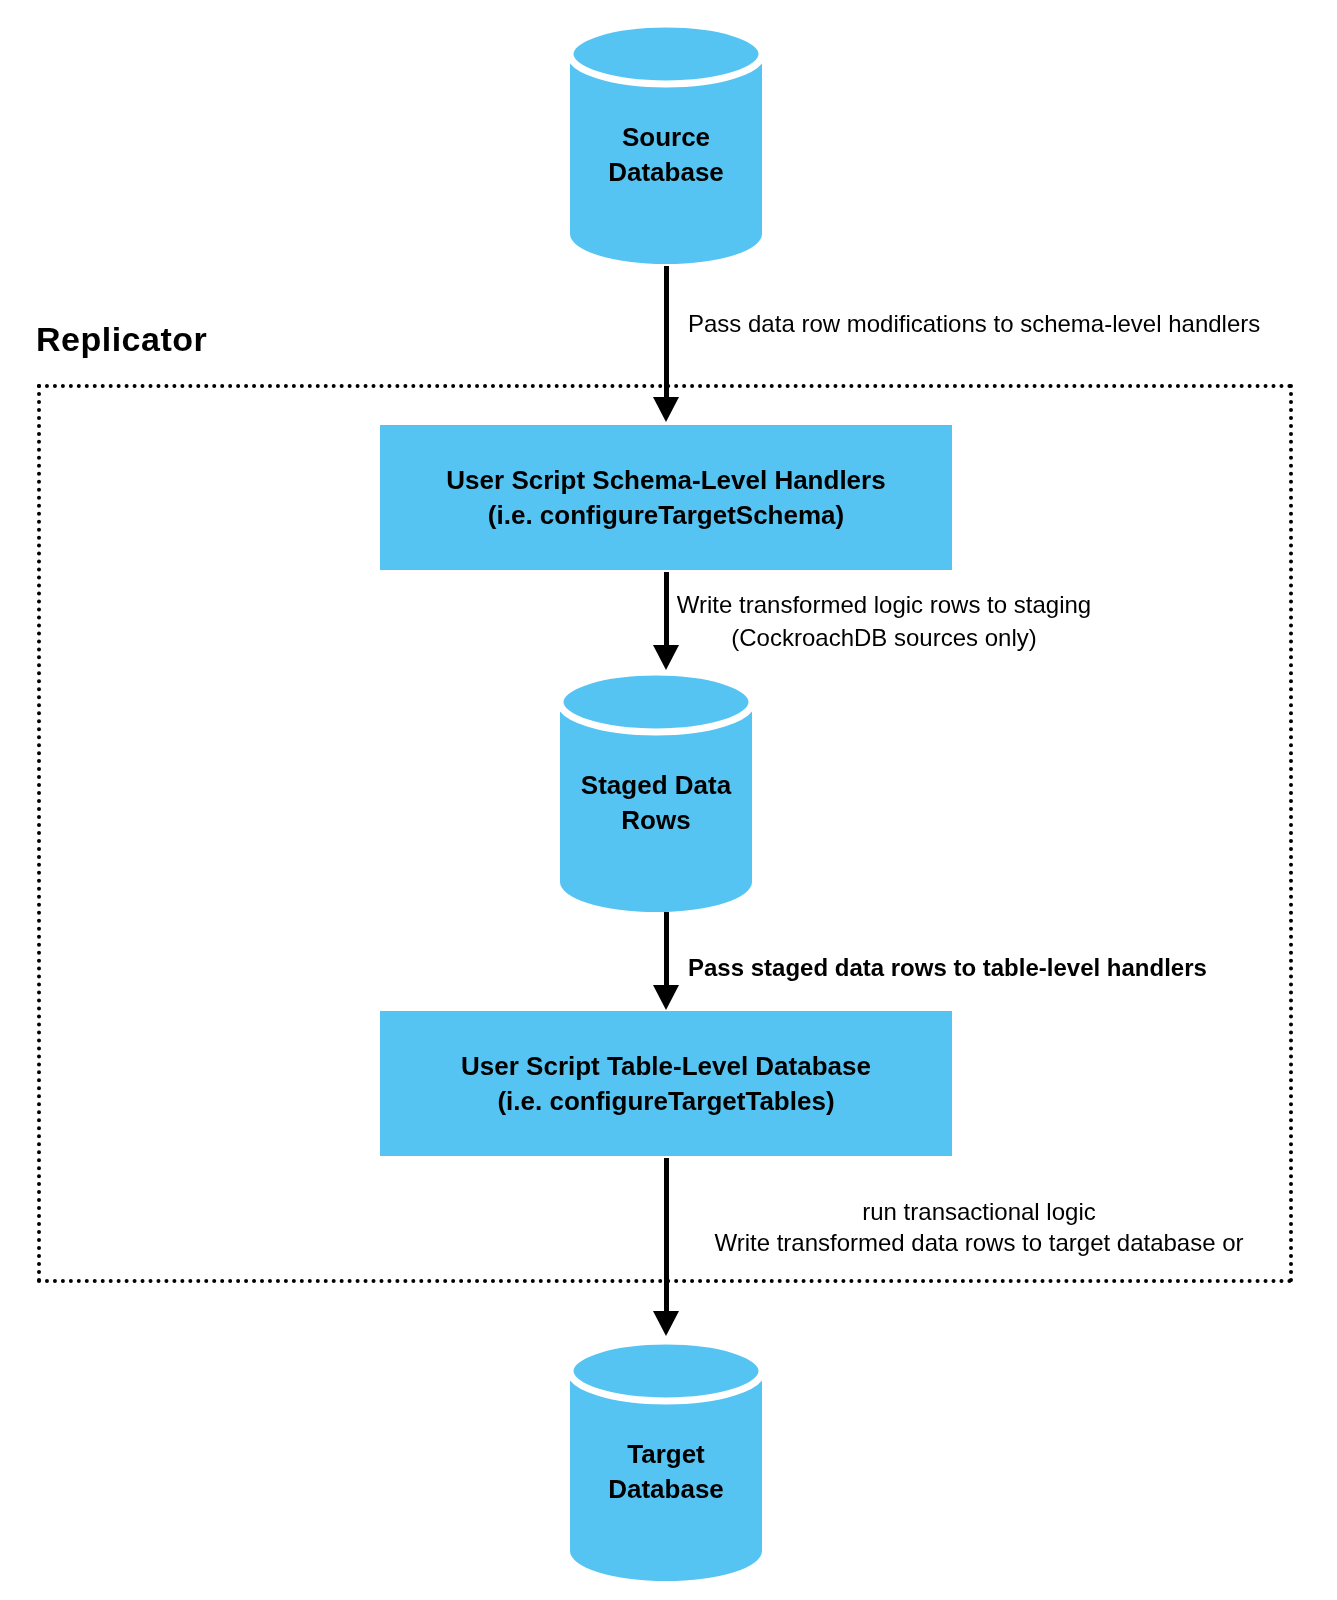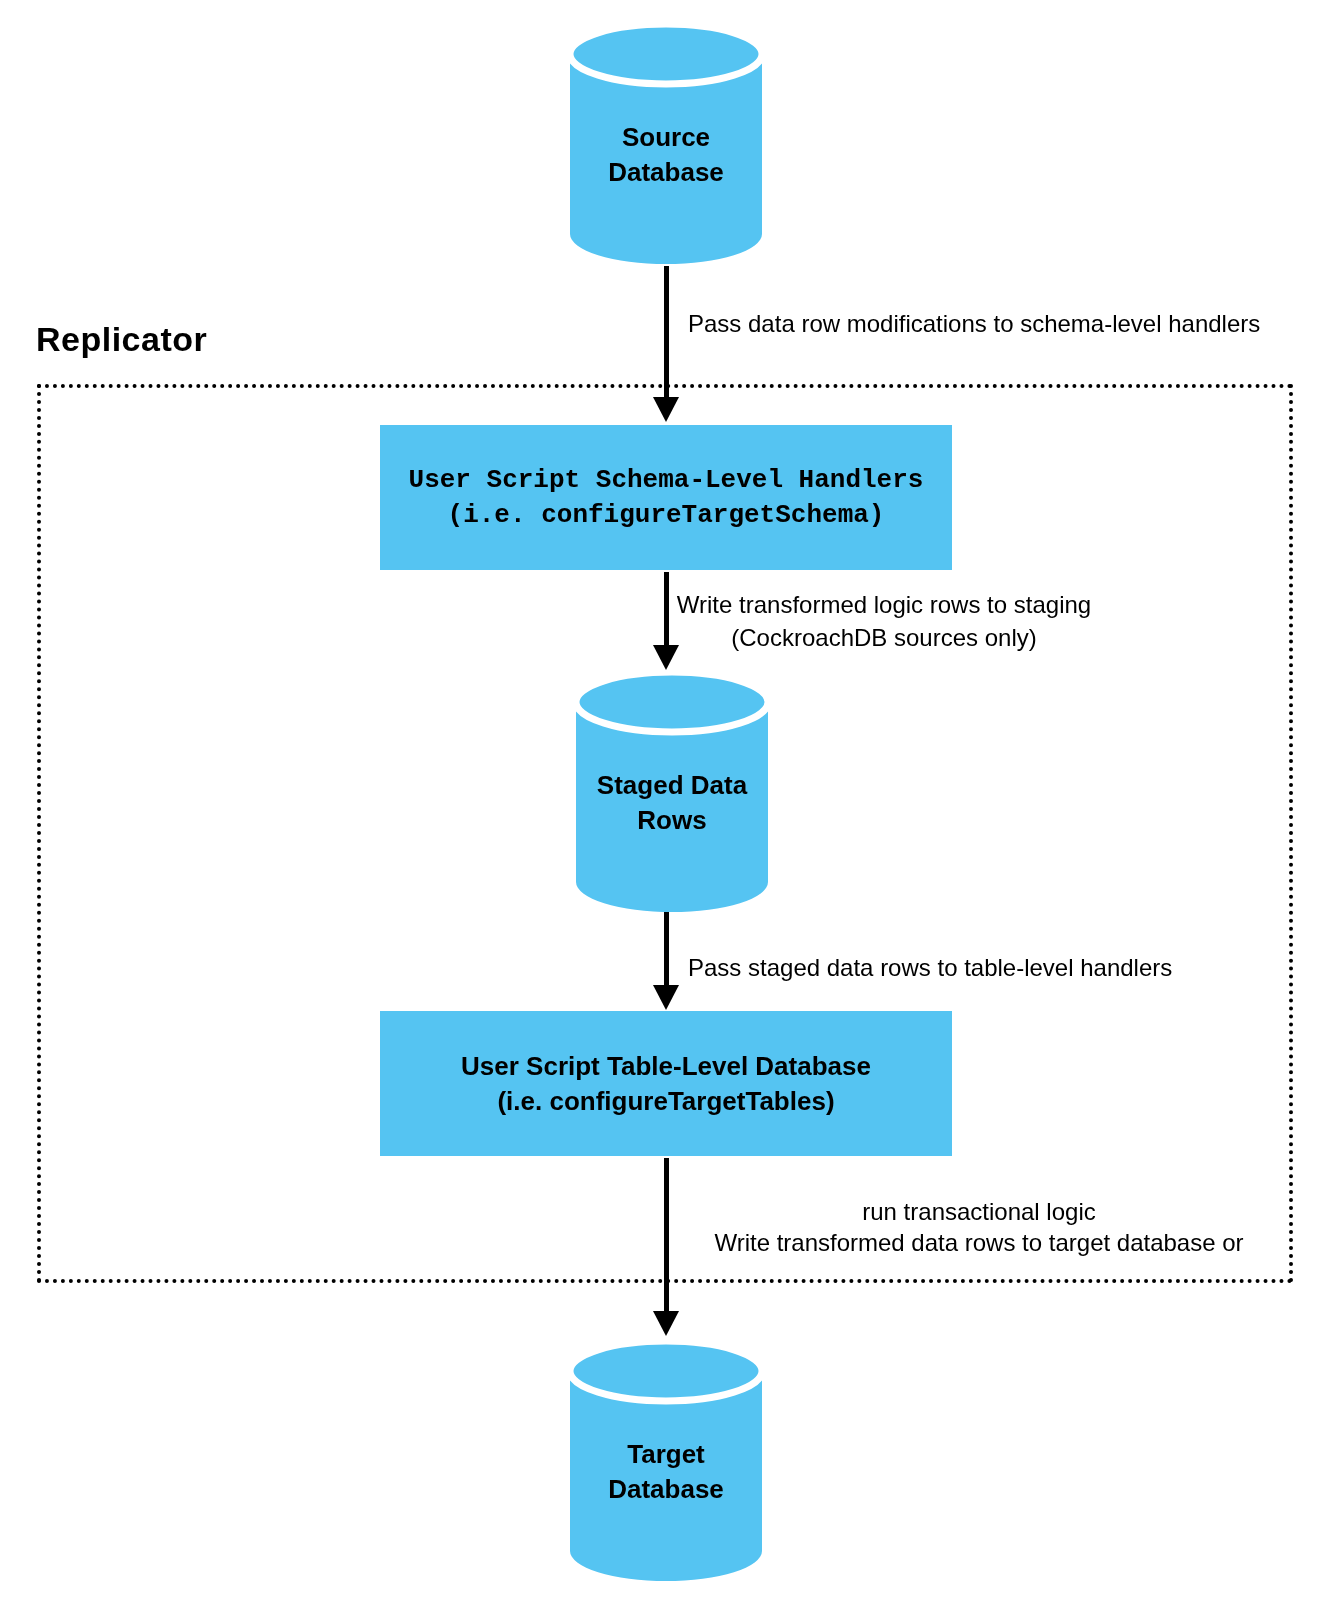--- a/index.html
+++ b/index.html
@@ -132,50 +132,50 @@
     <div class="arrow-line"></div>
     <div class="arrow-head"></div>
   </div>
   <div class="edge-label" style="left:688px; top:308px;">
     <div>Pass data row modifications to schema-level handlers</div>
   </div>
 
   <div class="boundary-title">Replicator</div>
   <div class="boundary"></div>
 
-  <div class="handler-box" style="top:425px;font-family:Liberation Mono, monospace;">
+  <div class="handler-box" style="top:425px;">
     <div>User Script Schema-Level Handlers</div>
     <div>(i.e. configureTargetSchema)</div>
   </div>
 
   <div class="arrow" style="top:572px; height:98px;">
     <div class="arrow-line"></div>
     <div class="arrow-head"></div>
   </div>
   <div class="edge-label centered" style="left:676px; top:588px; width:416px; line-height:33px;">
     <div>Write transformed logic rows to staging</div>
     <div>(CockroachDB sources only)</div>
   </div>
 
-  <div class="cylinder" style="left:576px; top:672px;">
+  <div class="cylinder" style="left:560px; top:672px;">
     <svg viewBox="0 0 192 240" width="192" height="240">
       <path class="cyl-fill" d="M0 30 A96 30 0 0 0 192 30 L192 210 A96 30 0 0 1 0 210 Z"></path>
       <ellipse class="cyl-fill cyl-top" cx="96" cy="30" rx="96" ry="30"></ellipse>
     </svg>
     <div class="cyl-label">
       <div>Staged Data</div>
       <div>Rows</div>
     </div>
   </div>
 
   <div class="arrow" style="top:912px; height:98px;">
     <div class="arrow-line"></div>
     <div class="arrow-head"></div>
   </div>
-  <div class="edge-label" style="left:688px; top:952px;">
+  <div class="edge-label" style="left:688px; top:952px;font-weight:bold;">
     <div>Pass staged data rows to table-level handlers</div>
   </div>
 
   <div class="handler-box" style="top:1011px;">
     <div>User Script Table-Level Database</div>
     <div>(i.e. configureTargetTables)</div>
   </div>
 
   <div class="arrow" style="top:1158px; height:178px;">
     <div class="arrow-line"></div>

